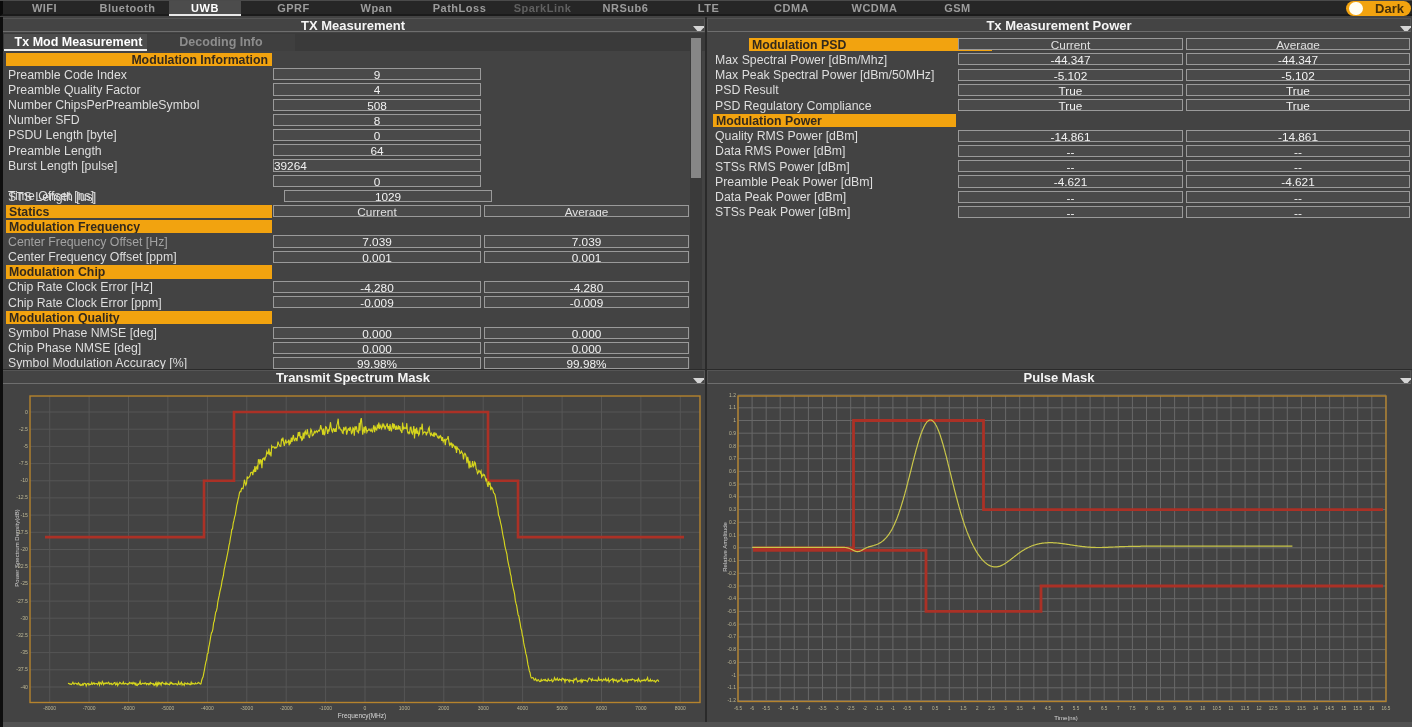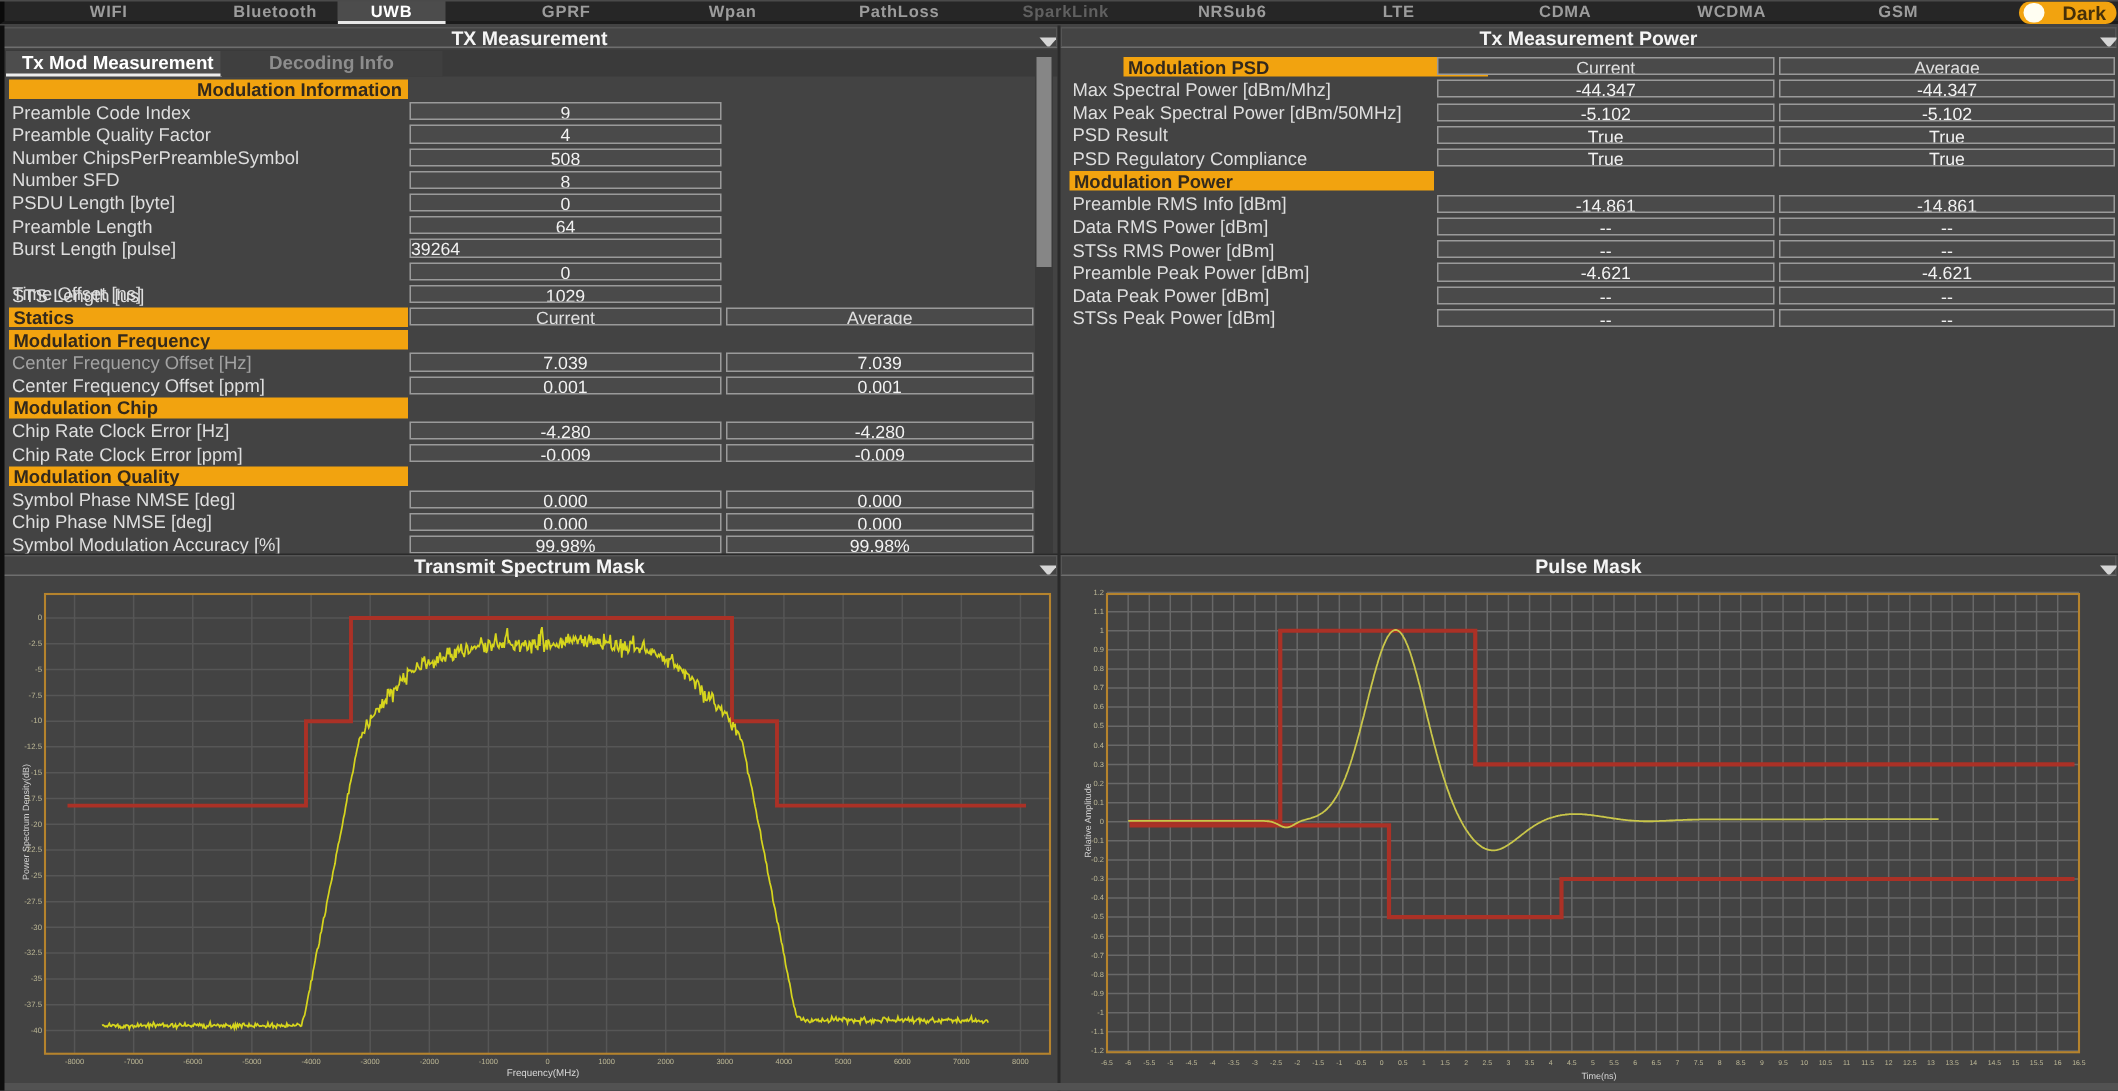--- a/index.html
+++ b/index.html
@@ -1,20 +1,20 @@
 <!DOCTYPE html>
 <html><head><meta charset="utf-8"><style>
 * { margin:0; padding:0; box-sizing:border-box; }
 html,body { width:1412px; height:727px; overflow:hidden; background:#434343;
   font-family:"Liberation Sans", sans-serif; }
 .c { position:absolute; white-space:nowrap; overflow:hidden; }
 .topbar { position:absolute; left:0; top:0; width:1412px; height:16px;
   background:#262626; border-left:3px solid #0a0a0a; border-bottom:2px solid #1b1b1b; display:flex; }
 .tab { width:83px; height:16px; text-align:center; line-height:16px;
-  font-size:11px; font-weight:700; color:#9c9c9c; letter-spacing:0.5px;margin-left:28px; }
+  font-size:11px; font-weight:700; color:#9c9c9c; letter-spacing:0.5px; }
 .tab.active { background:#4c4c4c; color:#ffffff; box-shadow:inset 0 -2px 0 #e8e8e8; width:72px; margin:0 11px 0 0; }
 .tab.dim { color:#606060; }
 .toggle { position:absolute; right:1px; top:1px; width:65px; height:15px;
   background:#f2a30f; border-radius:8px; }
 .knob { position:absolute; left:3px; top:1px; width:14px; height:13px;
   background:#fffef2; border-radius:7px; }
 .toggle span { position:absolute; right:7px; top:0; font-size:13px; font-weight:700;
   color:#46300a; line-height:15px; }
 .hdr { position:absolute; height:14px; background:#444444; border:1px solid #555; border-bottom:1px solid #6e6e6e;
   color:#f5f5f5; font-weight:700; font-size:13px; text-align:center;
@@ -79,21 +79,21 @@
 <div class="c" style="left:273px;top:113.8px;width:208px;height:12.2px;border:1px solid #9a9a9a;background:#4a4a4a;text-align:center;color:#f2f2f2;font-weight:400;font-size:11.8px;line-height:12.7px;">8</div>
 <div class="c" style="left:8px;top:128.4px;width:266px;height:14px;color:#dedede;font-weight:400;font-size:12.3px;line-height:15px;">PSDU Length [byte]</div>
 <div class="c" style="left:273px;top:129.0px;width:208px;height:12.2px;border:1px solid #9a9a9a;background:#4a4a4a;text-align:center;color:#f2f2f2;font-weight:400;font-size:11.8px;line-height:12.7px;">0</div>
 <div class="c" style="left:8px;top:143.6px;width:266px;height:14px;color:#dedede;font-weight:400;font-size:12.3px;line-height:15px;">Preamble Length</div>
 <div class="c" style="left:273px;top:144.2px;width:208px;height:12.2px;border:1px solid #9a9a9a;background:#4a4a4a;text-align:center;color:#f2f2f2;font-weight:400;font-size:11.8px;line-height:12.7px;">64</div>
 <div class="c" style="left:8px;top:158.8px;width:266px;height:14px;color:#dedede;font-weight:400;font-size:12.3px;line-height:15px;">Burst Length [pulse]</div>
 <div class="c" style="left:273px;top:159.4px;width:208px;height:12.2px;border:1px solid #9a9a9a;background:#4a4a4a;text-align:left;color:#f2f2f2;font-weight:400;font-size:11.8px;line-height:12.7px;">39264</div>
 <div class="c" style="left:8px;top:190px;width:266px;height:14px;color:#dedede;font-weight:400;font-size:12.3px;line-height:15px;">STS Length [us]</div>
 <div class="c" style="left:273px;top:174.6px;width:208px;height:12.2px;border:1px solid #9a9a9a;background:#4a4a4a;text-align:center;color:#f2f2f2;font-weight:400;font-size:11.8px;line-height:12.7px;">0</div>
 <div class="c" style="left:8px;top:189.2px;width:266px;height:14px;color:#dedede;font-weight:400;font-size:12.3px;line-height:15px;">Time Offset [ns]</div>
-<div class="c" style="left:273px;top:189.8px;width:208px;height:12.2px;border:1px solid #9a9a9a;background:#4a4a4a;text-align:center;color:#f2f2f2;font-weight:400;font-size:11.8px;line-height:12.7px;">1029</div>
+<div class="c" style="left:284px;top:189.8px;width:208px;height:12.2px;border:1px solid #9a9a9a;background:#4a4a4a;text-align:center;color:#f2f2f2;font-weight:400;font-size:11.8px;line-height:12.7px;">1029</div>
 <div class="c" style="left:6px;top:204.6px;width:266px;height:13.4px;background:#f2a30f;color:#33291c;font-weight:700;font-size:12.3px;line-height:14.0px;text-align:left;padding-left:3px;">Statics</div>
 <div class="c" style="left:273px;top:205.0px;width:208px;height:12.2px;border:1px solid #9a9a9a;background:#4a4a4a;text-align:center;color:#e0e0e0;font-weight:400;font-size:11.8px;line-height:12.7px;">Current</div>
 <div class="c" style="left:484px;top:205.0px;width:205px;height:12.2px;border:1px solid #9a9a9a;background:#4a4a4a;text-align:center;color:#e0e0e0;font-weight:400;font-size:11.8px;line-height:12.7px;">Average</div>
 <div class="c" style="left:6px;top:219.8px;width:266px;height:13.4px;background:#f2a30f;color:#33291c;font-weight:700;font-size:12.3px;line-height:14.0px;text-align:left;padding-left:3px;">Modulation Frequency</div>
 <div class="c" style="left:8px;top:234.8px;width:266px;height:14px;color:#a3a3a3;font-weight:400;font-size:12.3px;line-height:15px;">Center Frequency Offset [Hz]</div>
 <div class="c" style="left:273px;top:235.4px;width:208px;height:12.2px;border:1px solid #9a9a9a;background:#4a4a4a;text-align:center;color:#f2f2f2;font-weight:400;font-size:11.8px;line-height:12.7px;">7.039</div>
 <div class="c" style="left:484px;top:235.4px;width:205px;height:12.2px;border:1px solid #9a9a9a;background:#4a4a4a;text-align:center;color:#f2f2f2;font-weight:400;font-size:11.8px;line-height:12.7px;">7.039</div>
 <div class="c" style="left:8px;top:250.0px;width:266px;height:14px;color:#dedede;font-weight:400;font-size:12.3px;line-height:15px;">Center Frequency Offset [ppm]</div>
 <div class="c" style="left:273px;top:250.6px;width:208px;height:12.2px;border:1px solid #9a9a9a;background:#4a4a4a;text-align:center;color:#f2f2f2;font-weight:400;font-size:11.8px;line-height:12.7px;">0.001</div>
 <div class="c" style="left:484px;top:250.6px;width:205px;height:12.2px;border:1px solid #9a9a9a;background:#4a4a4a;text-align:center;color:#f2f2f2;font-weight:400;font-size:11.8px;line-height:12.7px;">0.001</div>
@@ -123,21 +123,21 @@
 <div class="c" style="left:715px;top:67.9px;width:243px;height:14px;color:#dedede;font-weight:400;font-size:12.3px;line-height:15px;">Max Peak Spectral Power [dBm/50MHz]</div>
 <div class="c" style="left:958px;top:68.5px;width:225px;height:12.2px;border:1px solid #9a9a9a;background:#4a4a4a;text-align:center;color:#f2f2f2;font-weight:400;font-size:11.8px;line-height:12.7px;">-5.102</div>
 <div class="c" style="left:1186px;top:68.5px;width:224px;height:12.2px;border:1px solid #9a9a9a;background:#4a4a4a;text-align:center;color:#f2f2f2;font-weight:400;font-size:11.8px;line-height:12.7px;">-5.102</div>
 <div class="c" style="left:715px;top:83.2px;width:243px;height:14px;color:#dedede;font-weight:400;font-size:12.3px;line-height:15px;">PSD Result</div>
 <div class="c" style="left:958px;top:83.8px;width:225px;height:12.2px;border:1px solid #9a9a9a;background:#4a4a4a;text-align:center;color:#f2f2f2;font-weight:400;font-size:11.8px;line-height:12.7px;">True</div>
 <div class="c" style="left:1186px;top:83.8px;width:224px;height:12.2px;border:1px solid #9a9a9a;background:#4a4a4a;text-align:center;color:#f2f2f2;font-weight:400;font-size:11.8px;line-height:12.7px;">True</div>
 <div class="c" style="left:715px;top:98.5px;width:243px;height:14px;color:#dedede;font-weight:400;font-size:12.3px;line-height:15px;">PSD Regulatory Compliance</div>
 <div class="c" style="left:958px;top:99.1px;width:225px;height:12.2px;border:1px solid #9a9a9a;background:#4a4a4a;text-align:center;color:#f2f2f2;font-weight:400;font-size:11.8px;line-height:12.7px;">True</div>
 <div class="c" style="left:1186px;top:99.1px;width:224px;height:12.2px;border:1px solid #9a9a9a;background:#4a4a4a;text-align:center;color:#f2f2f2;font-weight:400;font-size:11.8px;line-height:12.7px;">True</div>
 <div class="c" style="left:713px;top:113.9px;width:243px;height:13.4px;background:#f2a30f;color:#33291c;font-weight:700;font-size:12.3px;line-height:14.0px;text-align:left;padding-left:3px;">Modulation Power</div>
-<div class="c" style="left:715px;top:129.0px;width:243px;height:14px;color:#dedede;font-weight:400;font-size:12.3px;line-height:15px;">Preamble RMS Info [dBm]</div>
+<div class="c" style="left:715px;top:129.0px;width:243px;height:14px;color:#dedede;font-weight:400;font-size:12.3px;line-height:15px;">Quality RMS Power [dBm]</div>
 <div class="c" style="left:958px;top:129.6px;width:225px;height:12.2px;border:1px solid #9a9a9a;background:#4a4a4a;text-align:center;color:#f2f2f2;font-weight:400;font-size:11.8px;line-height:12.7px;">-14.861</div>
 <div class="c" style="left:1186px;top:129.6px;width:224px;height:12.2px;border:1px solid #9a9a9a;background:#4a4a4a;text-align:center;color:#f2f2f2;font-weight:400;font-size:11.8px;line-height:12.7px;">-14.861</div>
 <div class="c" style="left:715px;top:144.3px;width:243px;height:14px;color:#dedede;font-weight:400;font-size:12.3px;line-height:15px;">Data RMS Power [dBm]</div>
 <div class="c" style="left:958px;top:144.9px;width:225px;height:12.2px;border:1px solid #9a9a9a;background:#4a4a4a;text-align:center;color:#f2f2f2;font-weight:400;font-size:11.8px;line-height:12.7px;">--</div>
 <div class="c" style="left:1186px;top:144.9px;width:224px;height:12.2px;border:1px solid #9a9a9a;background:#4a4a4a;text-align:center;color:#f2f2f2;font-weight:400;font-size:11.8px;line-height:12.7px;">--</div>
 <div class="c" style="left:715px;top:159.6px;width:243px;height:14px;color:#dedede;font-weight:400;font-size:12.3px;line-height:15px;">STSs RMS Power [dBm]</div>
 <div class="c" style="left:958px;top:160.2px;width:225px;height:12.2px;border:1px solid #9a9a9a;background:#4a4a4a;text-align:center;color:#f2f2f2;font-weight:400;font-size:11.8px;line-height:12.7px;">--</div>
 <div class="c" style="left:1186px;top:160.2px;width:224px;height:12.2px;border:1px solid #9a9a9a;background:#4a4a4a;text-align:center;color:#f2f2f2;font-weight:400;font-size:11.8px;line-height:12.7px;">--</div>
 <div class="c" style="left:715px;top:174.8px;width:243px;height:14px;color:#dedede;font-weight:400;font-size:12.3px;line-height:15px;">Preamble Peak Power [dBm]</div>
 <div class="c" style="left:958px;top:175.4px;width:225px;height:12.2px;border:1px solid #9a9a9a;background:#4a4a4a;text-align:center;color:#f2f2f2;font-weight:400;font-size:11.8px;line-height:12.7px;">-4.621</div>

